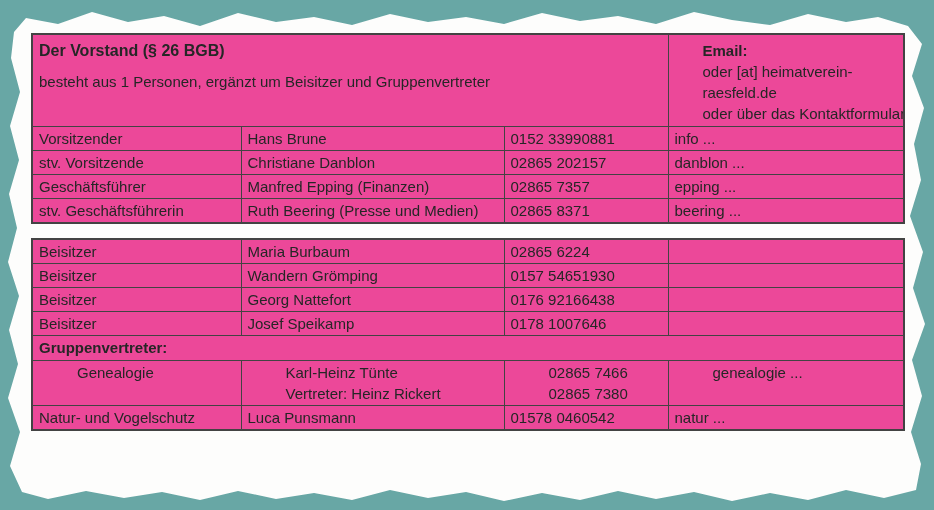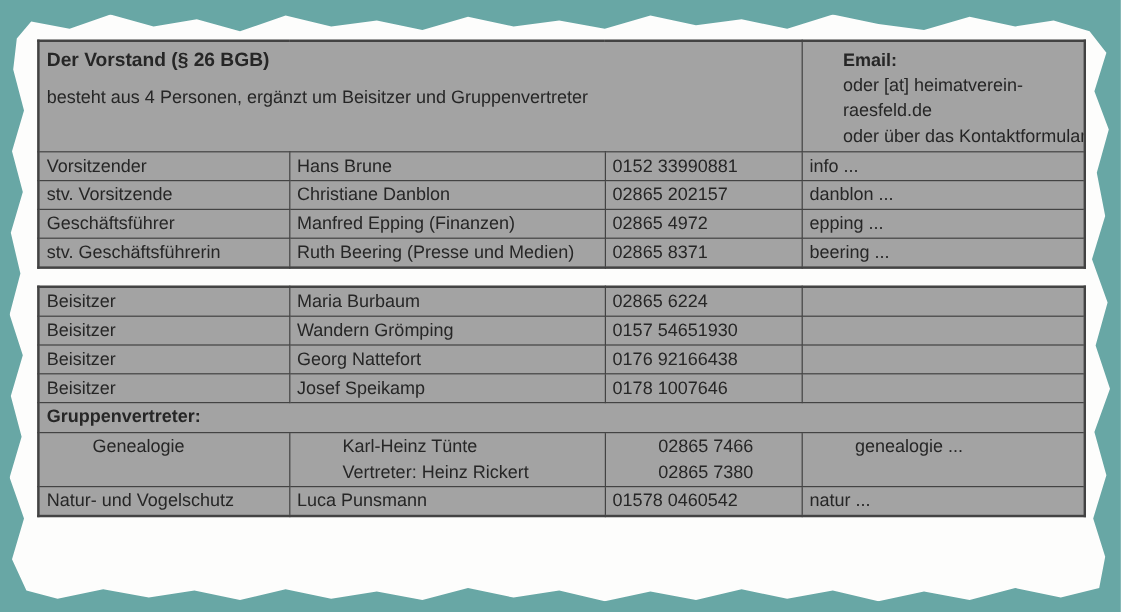--- a/index.html
+++ b/index.html
@@ -30,21 +30,21 @@
       200px 500px, 162px 492px, 124px 498px, 86px 491px, 48px 499px, 22px 492px,
       10px 466px, 20px 432px, 8px 398px, 18px 364px, 9px 330px, 19px 296px,
       8px 262px, 17px 228px, 9px 194px, 19px 160px, 10px 126px, 20px 92px, 11px 58px
     );
   }
   table {
     position: absolute;
     border-collapse: collapse;
     table-layout: fixed;
     width: 872px;
-    background: #a3a3a3;
+    background: #ec4899;
     border: 2px solid #434343;
     font-size: 15px;
   }
   td {
     border: 1px solid #434343;
     padding: 1px 6px;
     line-height: 21px;
     vertical-align: middle;
     overflow: hidden;
     white-space: nowrap;
@@ -71,21 +71,21 @@
   <colgroup>
     <col style="width:209px">
       <col style="width:263px">
       <col style="width:164px">
       <col style="width:236px">
   </colgroup>
   <tbody>
       <tr class="header-row">
     <td colspan="3">
       <div class="t-title">Der Vorstand (§ 26 BGB)</div>
-      <div class="t-sub">besteht aus 4 Personen, ergänzt um Beisitzer und Gruppenvertreter</div>
+      <div class="t-sub">besteht aus 1 Personen, ergänzt um Beisitzer und Gruppenvertreter</div>
     </td>
     <td class="head-email">
       <div class="bold">Email:</div>
       <div>oder [at] heimatverein-</div>
       <div>raesfeld.de</div>
       <div>oder über das Kontaktformular</div>
     </td>
   </tr>
   <tr class="body-row">
     <td>Vorsitzender</td>
@@ -95,21 +95,21 @@
   </tr>
   <tr class="body-row">
     <td>stv. Vorsitzende</td>
     <td>Christiane Danblon</td>
     <td>02865 202157</td>
     <td>danblon ...</td>
   </tr>
   <tr class="body-row">
     <td>Geschäftsführer</td>
     <td>Manfred Epping (Finanzen)</td>
-    <td>02865 4972</td>
+    <td>02865 7357</td>
     <td>epping ...</td>
   </tr>
   <tr class="body-row">
     <td>stv. Geschäftsführerin</td>
     <td>Ruth Beering (Presse und Medien)</td>
     <td>02865 8371</td>
     <td>beering ...</td>
   </tr>
 </tbody>
   </table>

